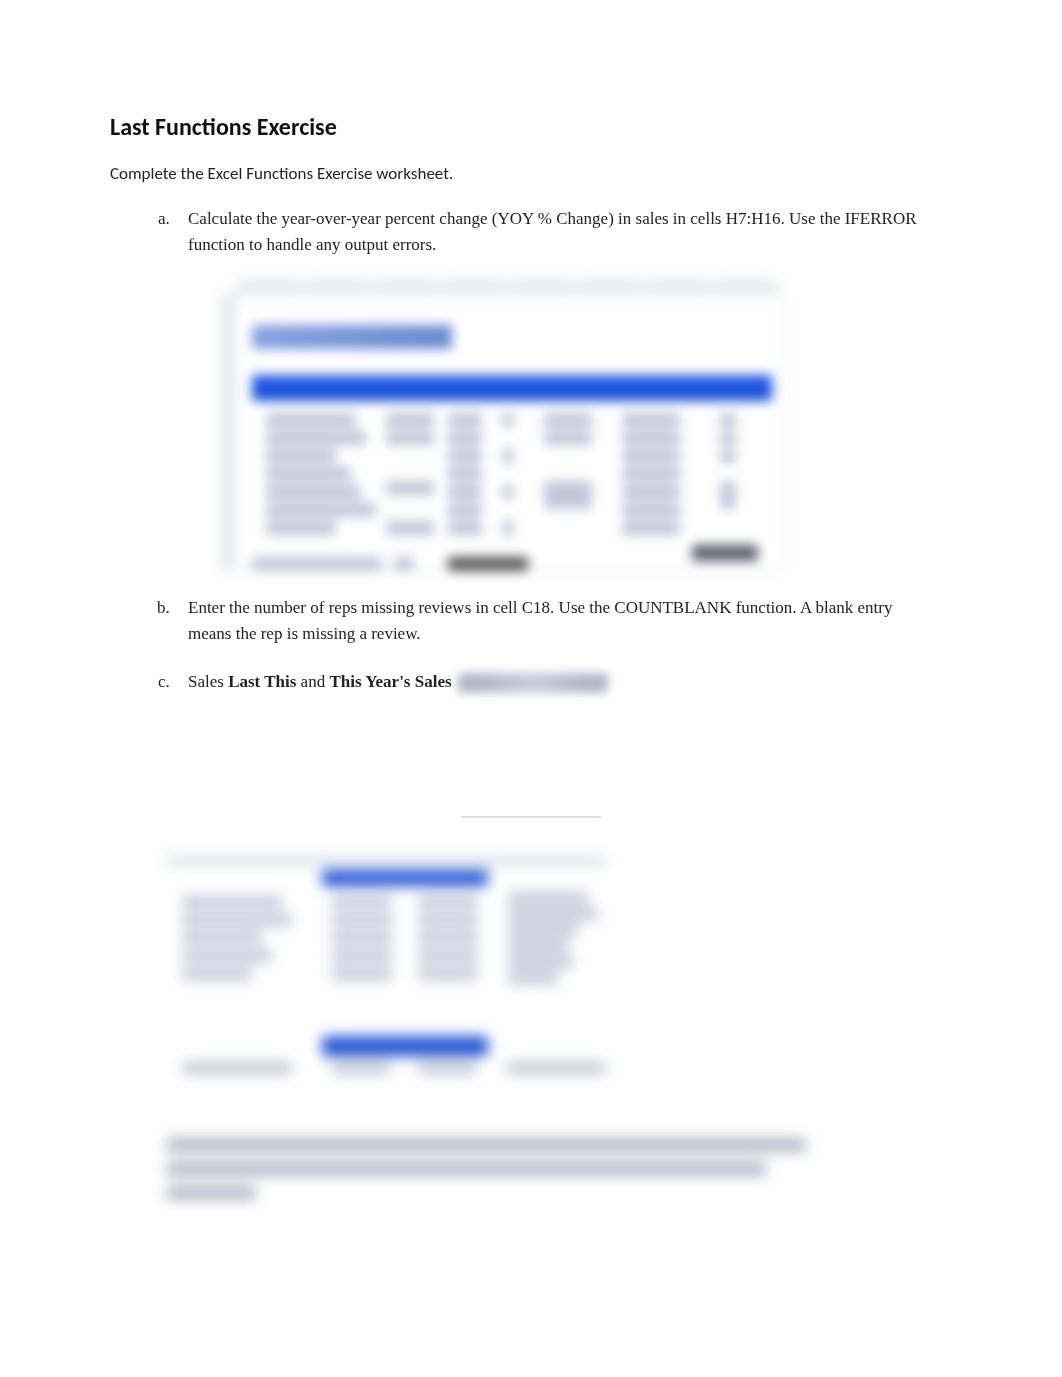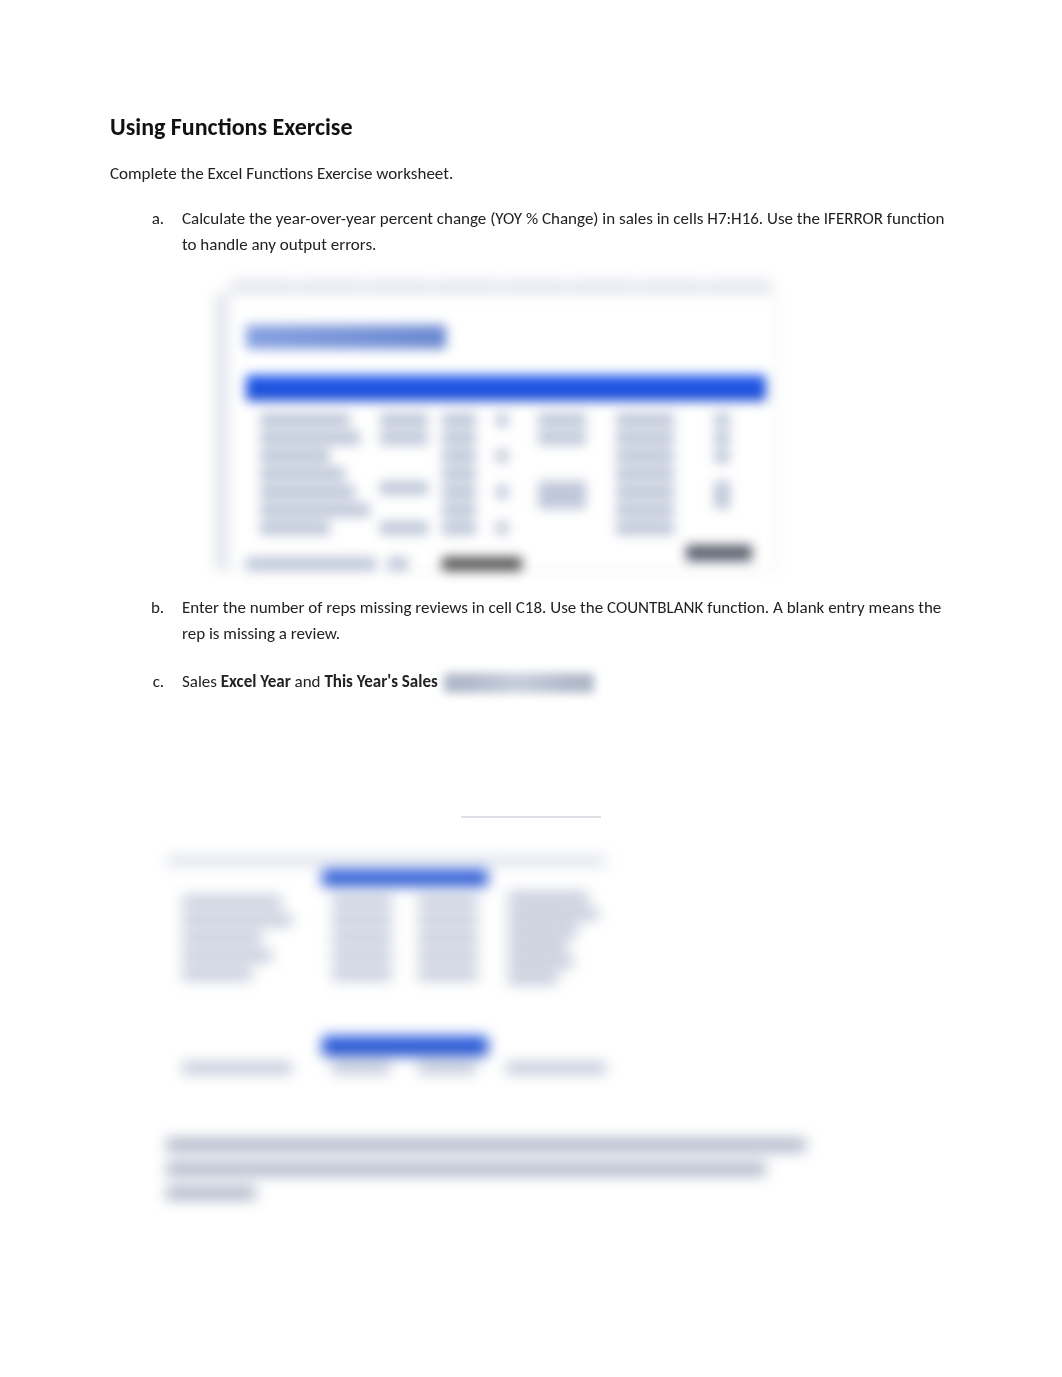--- a/index.html
+++ b/index.html
@@ -23,21 +23,22 @@
     margin-bottom: 22px;
   }
   .intro {
     font-size: 17px;
     color: #222;
     margin-bottom: 22px;
   }
   ol.alpha {
     list-style-type: lower-alpha;
     padding-left: 52px;
-    margin: 6px;
+    margin: 12px;
+    font-family: Liberation Serif, serif;
   }
   ol.alpha > li {
     font-size: 17px;
     line-height: 1.55;
     color: #222;
     margin-bottom: 22px;
     padding-left: 14px;
   }
   .bold { font-weight: 700; }
   .figure {
@@ -143,21 +144,21 @@
     background: #b0b8c9;
     border-radius: 3px;
     margin-bottom: 10px;
   }
 </style>
 </head>
 <body>
 
 <div class="page">
 
-  <div class="title">Using Functions Exercise</div>
+  <div class="title">Last Functions Exercise</div>
 
   <div class="intro">Complete the Excel Functions Exercise worksheet.</div>
 
   <ol class="alpha">
     <li>
       <span>Calculate the year-over-year percent change (YOY % Change) in sales in cells H7:H16. Use the IFERROR function to handle any output errors.</span>
       <div class="figure">
         <div class="sheet1">
           <div class="colhdr-row">
             <span></span>
@@ -227,21 +228,21 @@
           </div>
         </div>
       </div>
     </li>
 
     <li>
       <span>Enter the number of reps missing reviews in cell C18. Use the COUNTBLANK function. A blank entry means the rep is missing a review.</span>
     </li>
 
     <li>
-      <span>Sales </span><span class="bold">Excel Year</span><span> and </span><span class="bold">This Year's Sales</span><span class="blur-inline"></span>
+      <span>Sales </span><span class="bold">Last This</span><span> and </span><span class="bold">This Year's Sales</span><span class="blur-inline"></span>
     </li>
   </ol>
 
   <div class="sep"></div>
 
   <div class="sheet2-wrap">
     <div class="sheet2">
 
       <div class="band" style="left:0; top:8px; width:440px; height:10px; background:#dde1ea;"></div>
       <div class="band blue" style="left:156px; top:22px; width:166px; height:16px;"></div>

